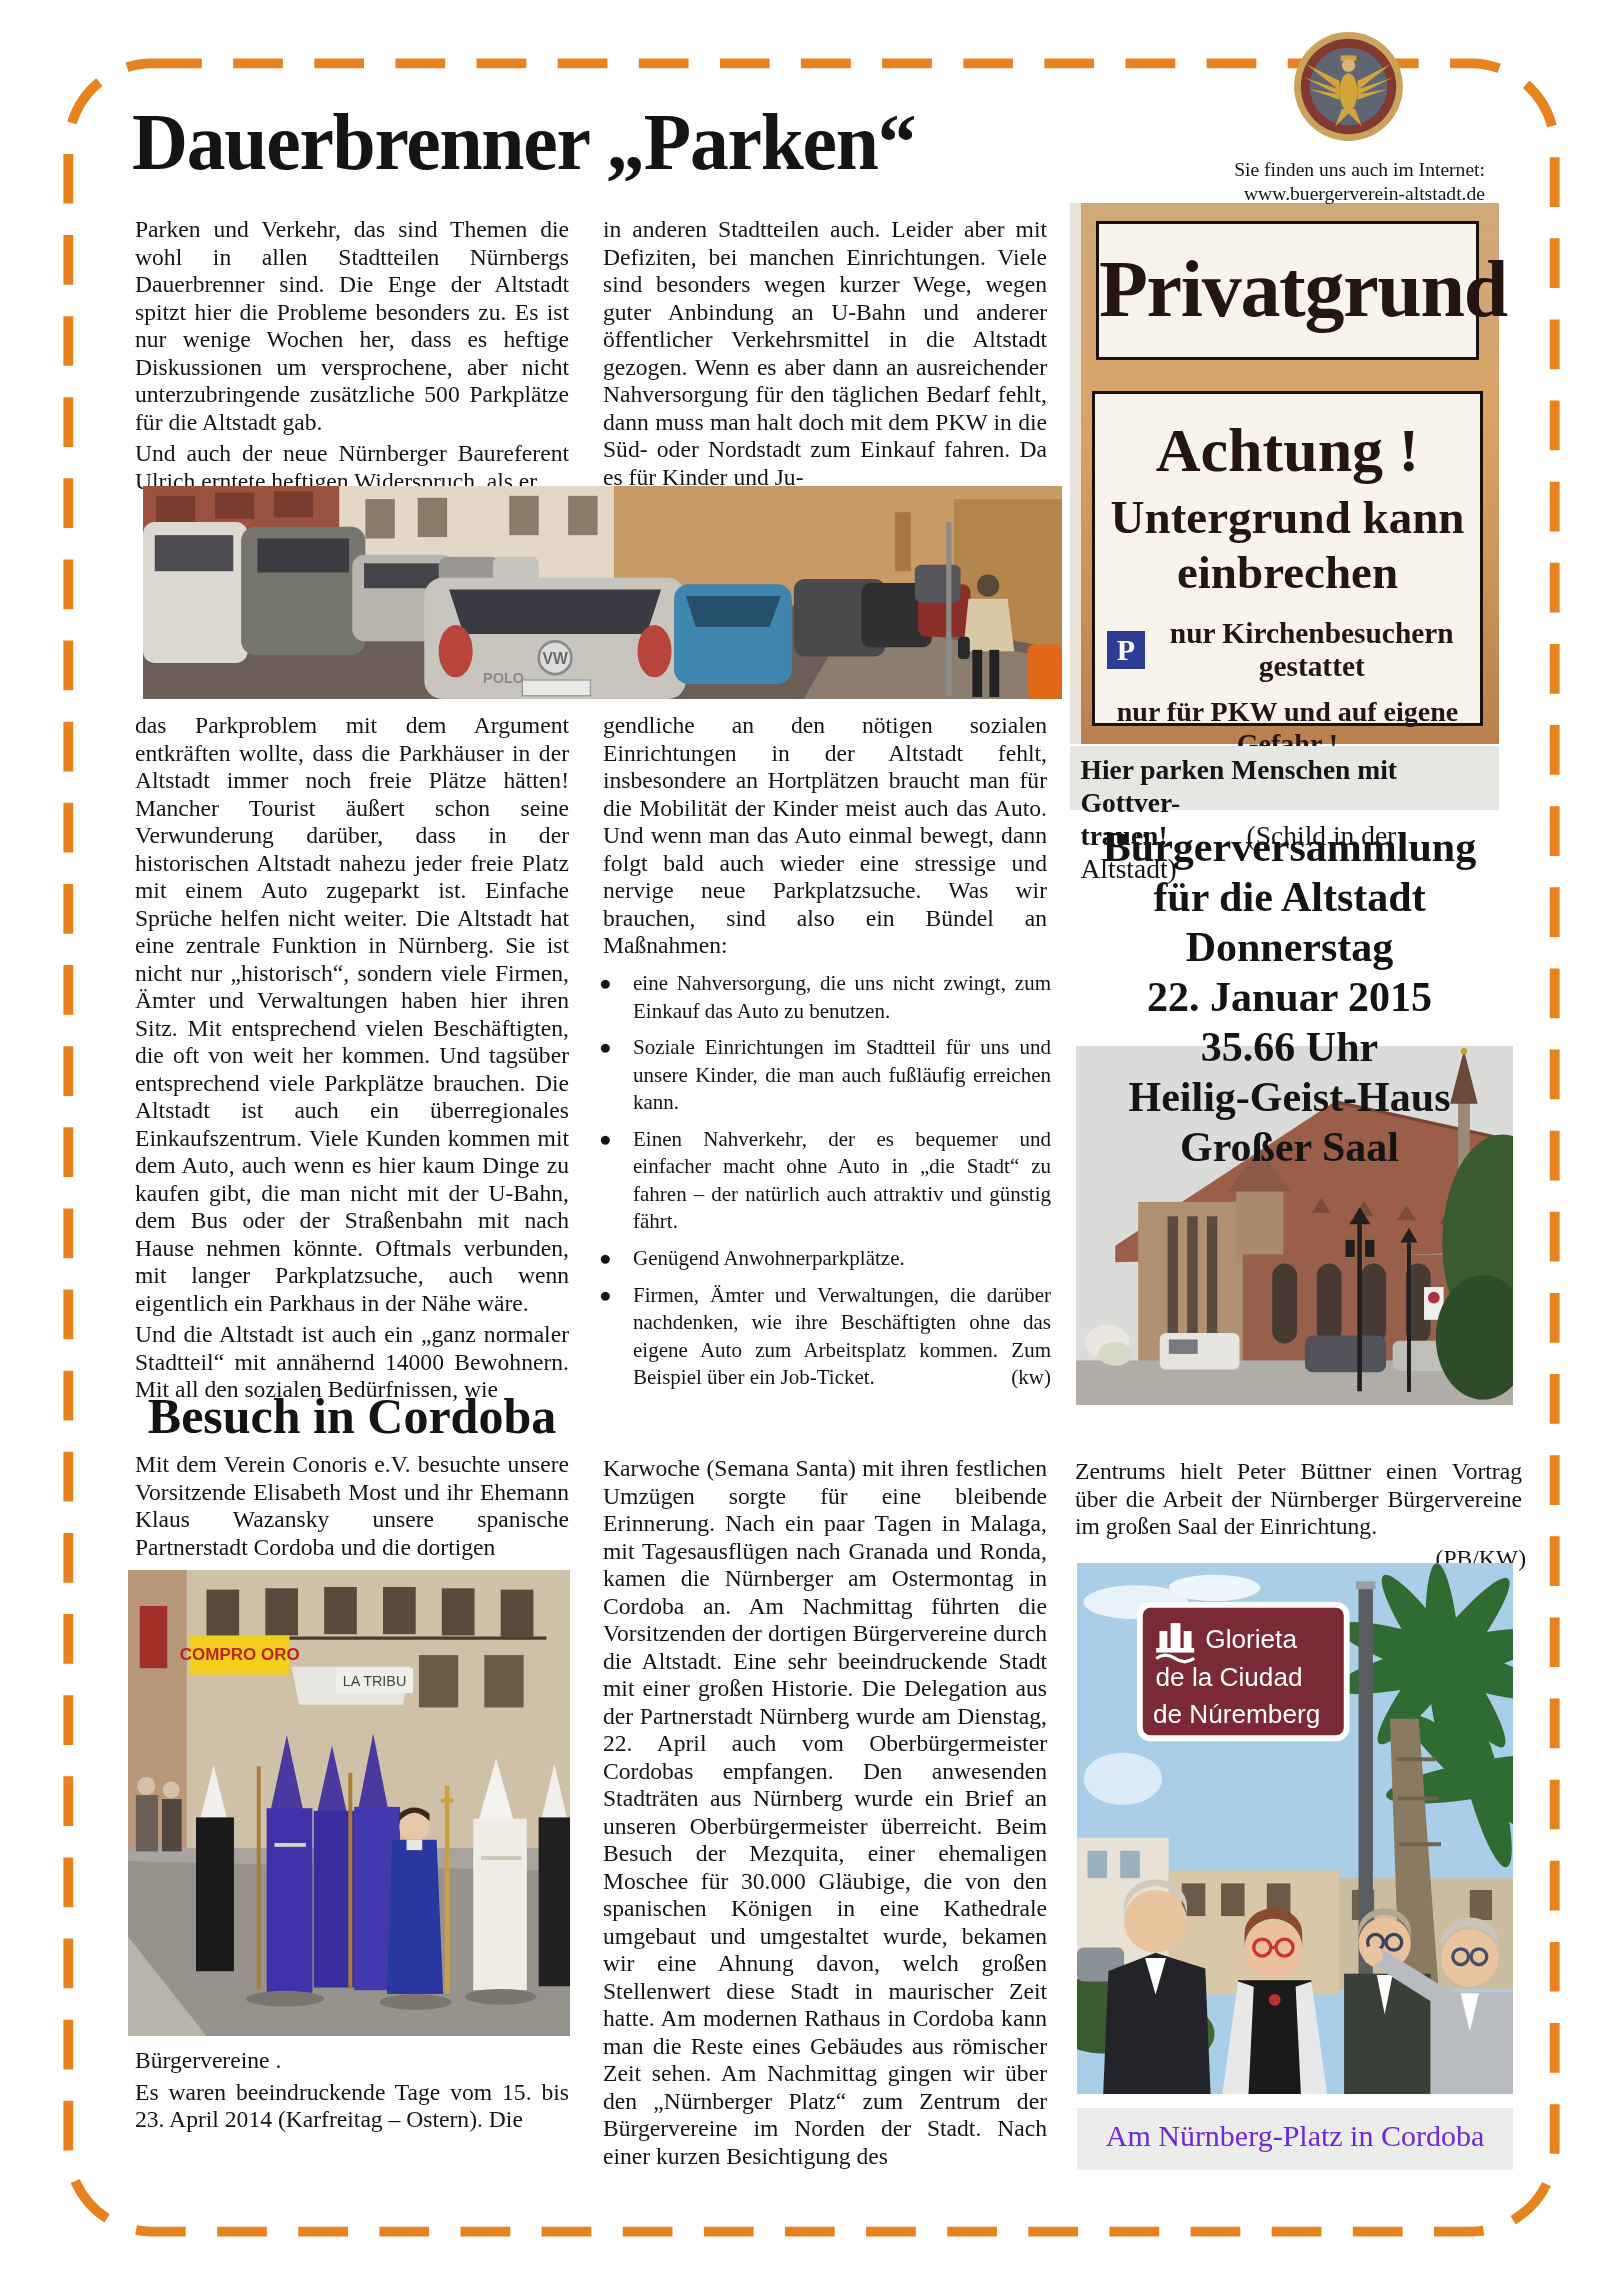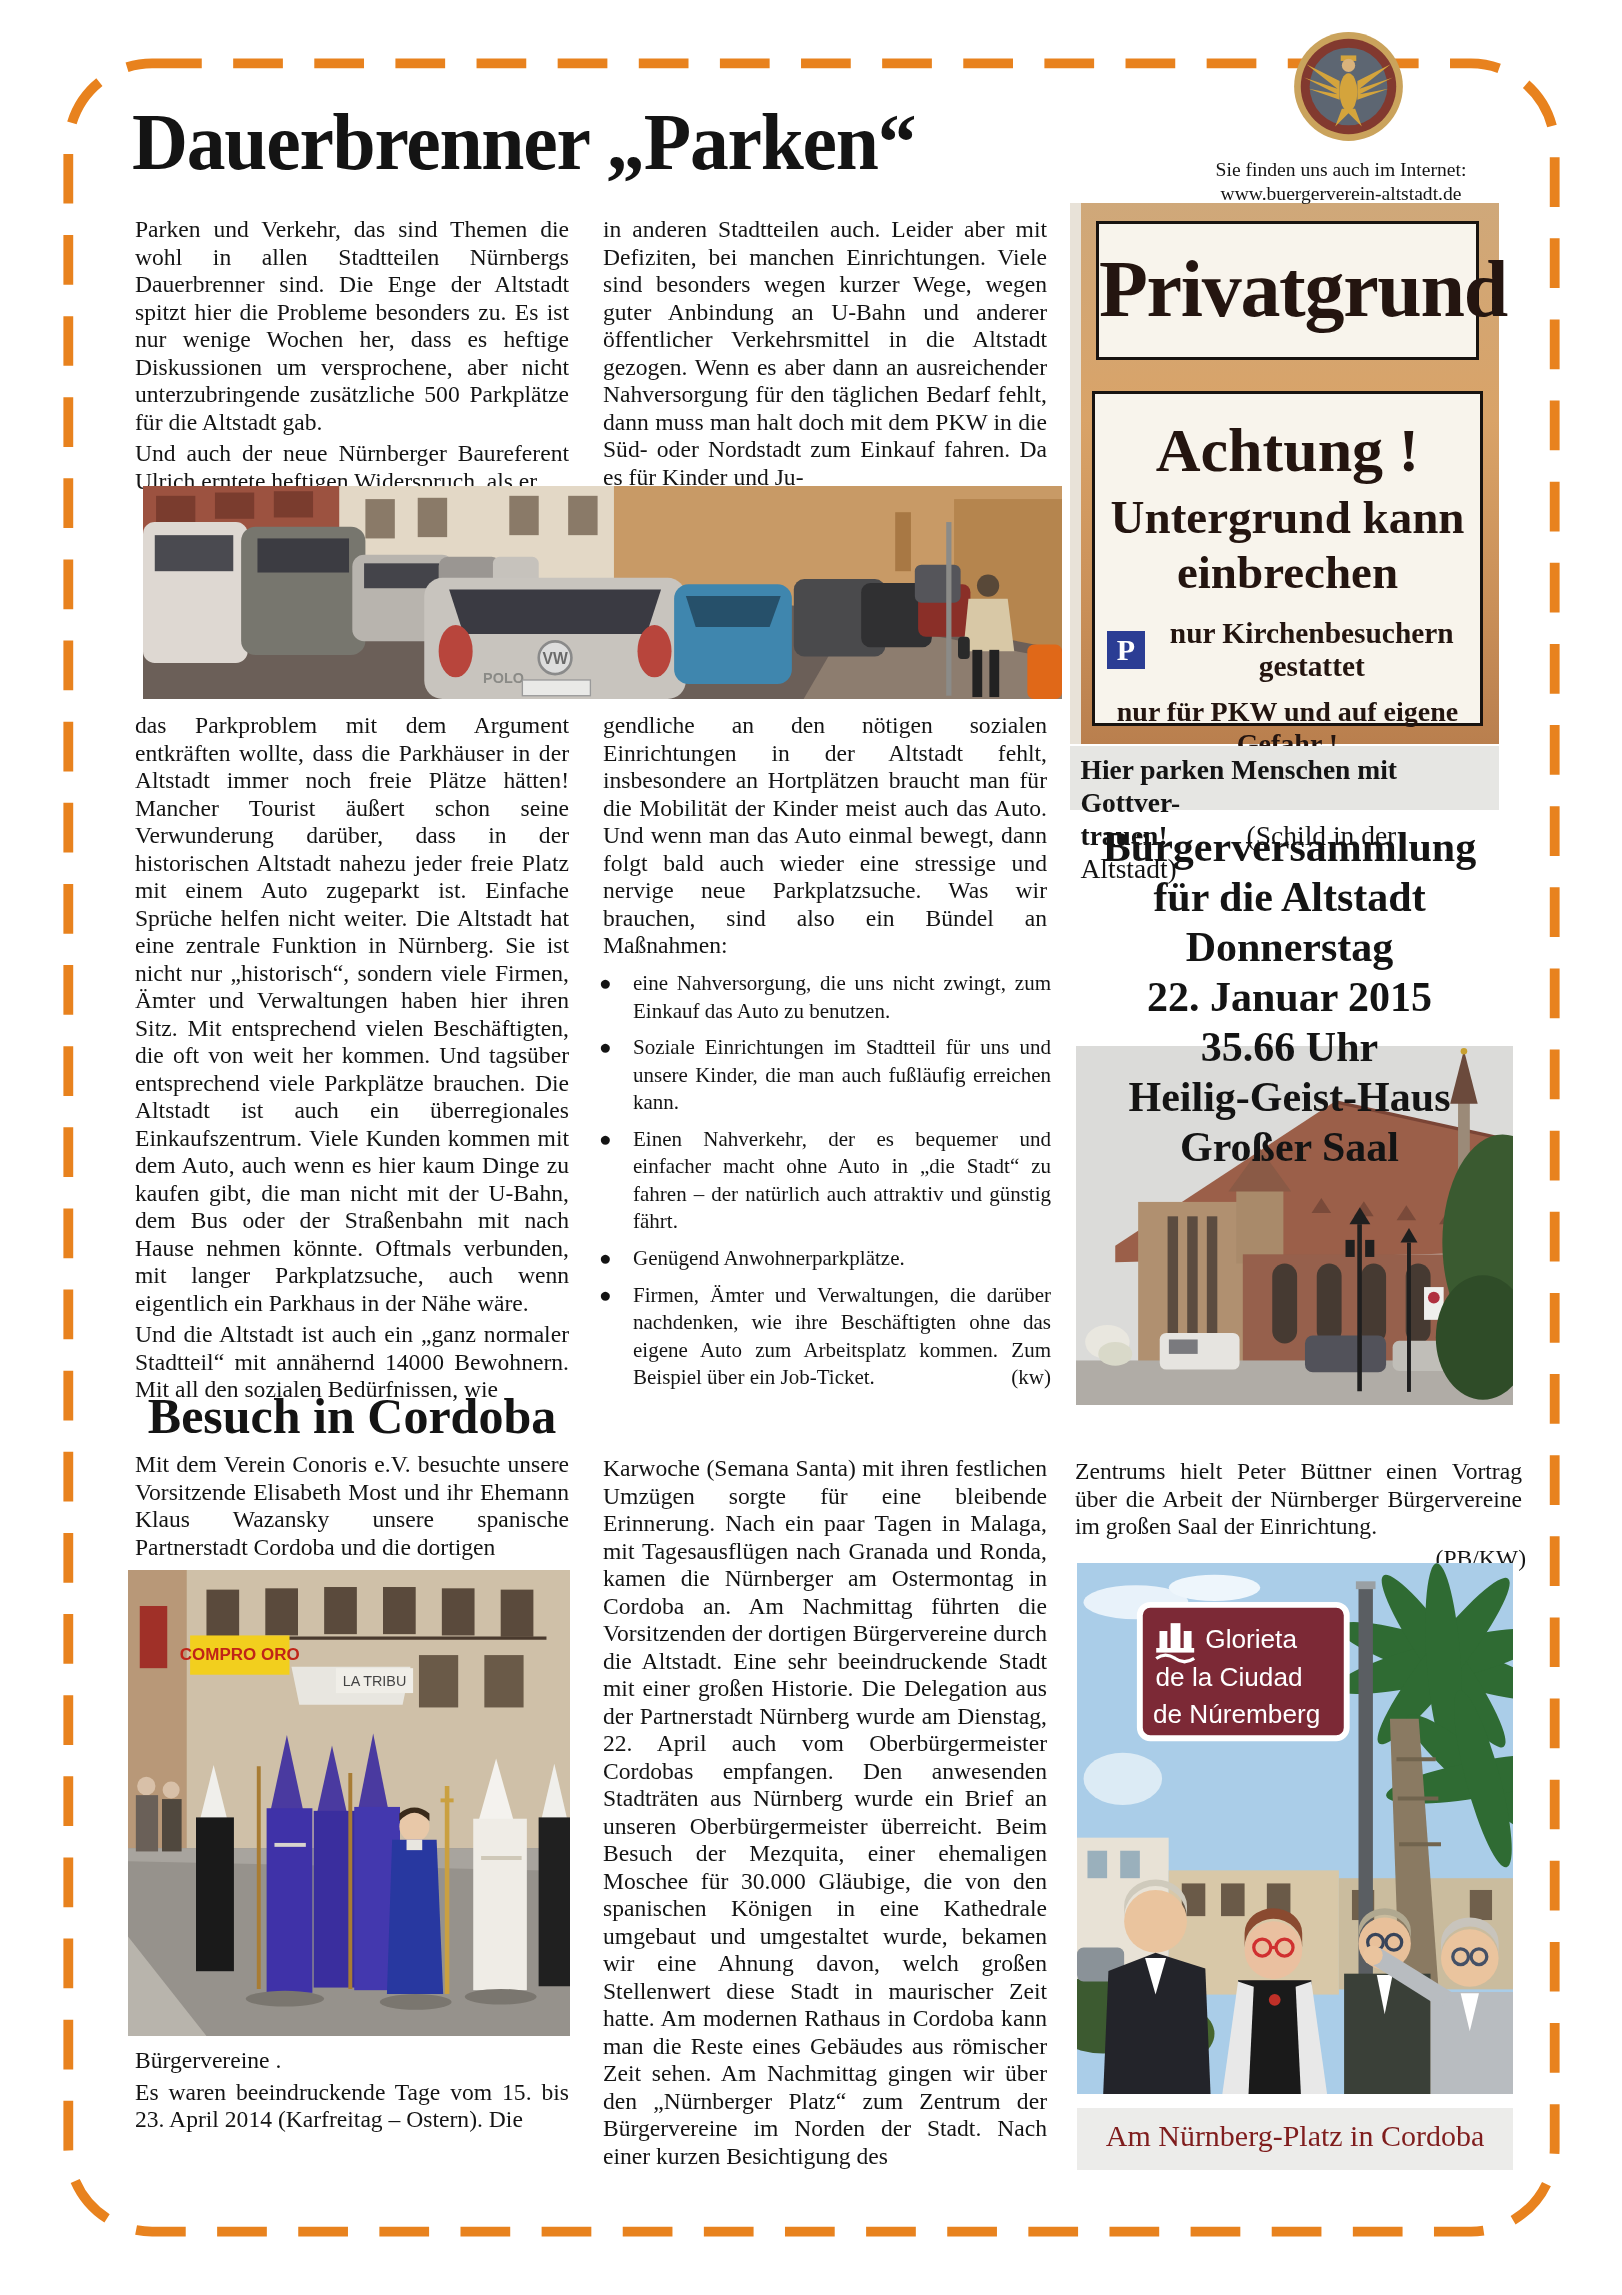--- a/index.html
+++ b/index.html
@@ -5,21 +5,21 @@
   html,body { margin:0; padding:0; background:#888; }
   .page {
     position:relative; width:1623px; height:2295px; background:#ffffff;
     font-family:"Liberation Serif", serif; color:#141414; overflow:hidden;
   }
   .abs { position:absolute; }
   .border-svg { position:absolute; left:0; top:0; width:1623px; height:2295px; z-index:0; }
   
   .title { font-size:80px; font-weight:700; margin:0; white-space:nowrap;
            transform:scaleX(.97); transform-origin:left; letter-spacing:-1.3px; z-index:2; }
-  .internet { text-align:center; font-size:19.6px; line-height:23.6px; z-index:3; }
+  .internet { text-align:right; font-size:19.6px; line-height:23.6px; z-index:3; }
   
   .body-text { font-size:23.6px; line-height:27.5px; text-align:justify; }
   .body-text p { margin:4px; }
   .flush { text-align:left; }
   
   .bullets { margin-top:10.5px; }
   .bullet { display:flex; margin-bottom:9.2px; }
   .bullet .dot { width:34px; font-size:21px; line-height:27.5px; }
   .bullet .bt { flex:1; font-size:21px; line-height:27.5px; text-align:justify; }
   .rel { position:relative; }
@@ -27,21 +27,21 @@
   .sig-line { text-align:right; }
   
   .announce { font-size:42px; font-weight:700; text-align:center; line-height:50px; z-index:6; }
   
   .h2 { font-size:50px; font-weight:700; text-align:center; margin:0; z-index:2; }
   
   .cap-box { background:#e6e6e3; font-size:27.5px; line-height:33px; padding:6.5px 10.5px;
              box-sizing:border-box; z-index:2; }
   .cap-box .b { font-weight:700; }
   .cap-spacer { display:inline-block; width:79px; }
-  .photo-cap { background:#ececea; color:#7f1d1d; font-size:30px; text-align:center;
+  .photo-cap { background:#ececea; color:#6d28d9; font-size:30px; text-align:center;
                padding-top:10.5px; box-sizing:border-box; z-index:2; }
   
   .sign-photo { background:linear-gradient(180deg,#cfa87a 0%,#d9a368 40%,#c98f58 75%,#b97f4e 100%); z-index:1; }
   .sign-photo .edge { position:absolute; left:0; top:0; width:10.5px; height:100%; background:#e8e2d8; }
   .sign-panel { position:absolute; background:#f8f4ec; border:3.9px solid #181310; box-sizing:border-box;
                 color:#241510; text-align:center; font-weight:700; }
   .sp1-text { font-size:80px; line-height:131px; letter-spacing:-1.3px; }
   .sp2-l1 { font-size:62px; line-height:79px; margin-top:17px; }
   .sp2-l2 { font-size:47px; line-height:55px; }
   .sp2-row { display:flex; align-items:center; justify-content:flex-start; margin:17px 11.8px 0 11.8px; }

